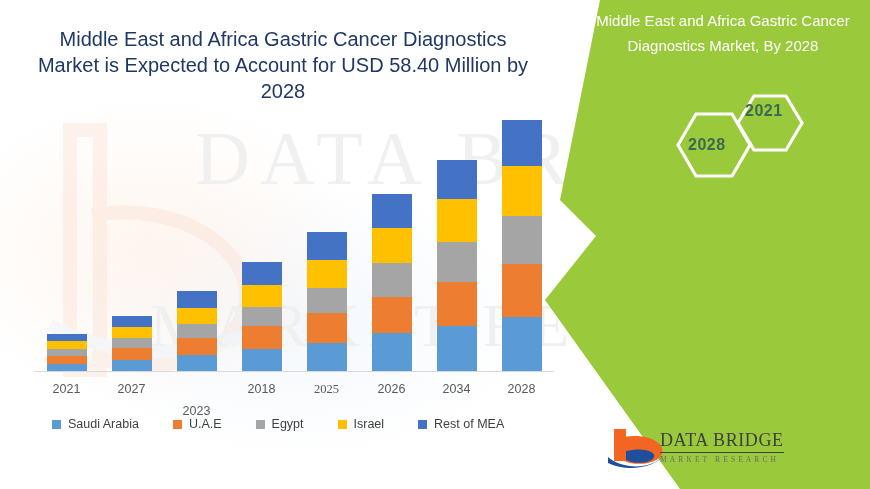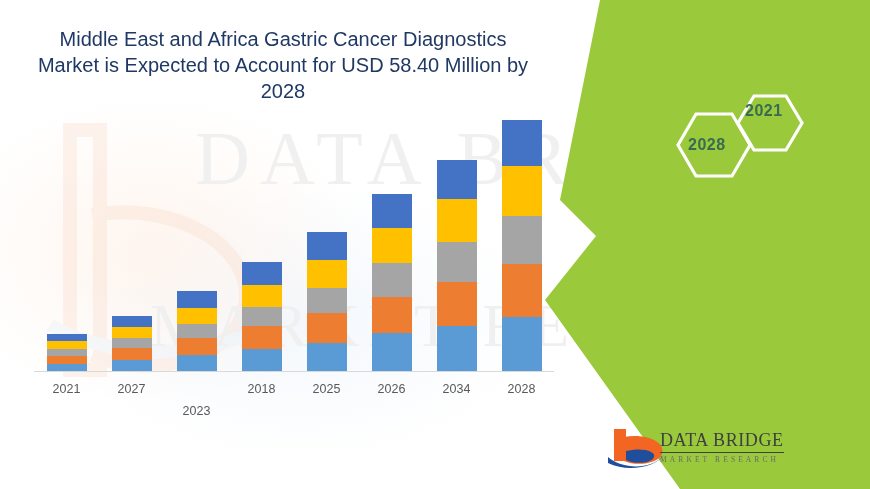--- a/index.html
+++ b/index.html
@@ -178,33 +178,56 @@
         <div class="seg" style="height: 50.0882px; background: rgb(255, 192, 0);"></div>
         <div class="seg" style="height: 46.2353px; background: rgb(68, 114, 196);"></div>
       </div>
     </div>
   <div class="axis-line"></div>
   <div class="xlabels" id="xlabels">
       <div class="xlabel" style="left: 2.5px;">2021</div>
       <div class="xlabel" style="left: 67.5px;">2027</div>
       <div class="xlabel" style="left: 132.5px; margin-top: 22px;">2023</div>
       <div class="xlabel" style="left: 197.5px;">2018</div>
-      <div class="xlabel" style="left: 262.5px;">2025</div>
+      <div class="xlabel" style="left: 262.5px; font-family: Liberation Serif, serif;">2025</div>
       <div class="xlabel" style="left: 327.5px;">2026</div>
       <div class="xlabel" style="left: 392.5px;">2034</div>
       <div class="xlabel" style="left: 457.5px;">2028</div>
     </div>
 
+  <div class="legend" id="legend">
+      <div class="legend-item">
+        <span class="legend-swatch" style="background: rgb(91, 155, 213);"></span>
+        <span class="legend-label">Saudi Arabia</span>
+      </div>
+      <div class="legend-item">
+        <span class="legend-swatch" style="background: rgb(237, 125, 49);"></span>
+        <span class="legend-label">U.A.E</span>
+      </div>
+      <div class="legend-item">
+        <span class="legend-swatch" style="background: rgb(165, 165, 165);"></span>
+        <span class="legend-label">Egypt</span>
+      </div>
+      <div class="legend-item">
+        <span class="legend-swatch" style="background: rgb(255, 192, 0);"></span>
+        <span class="legend-label">Israel</span>
+      </div>
+      <div class="legend-item">
+        <span class="legend-swatch" style="background: rgb(68, 114, 196);"></span>
+        <span class="legend-label">Rest of MEA</span>
+      </div>
+    </div>
 
   <div class="green-panel">
     <svg class="green-shape" viewBox="0 0 870 489" width="870" height="489" aria-hidden="true">
       <path id="greenPath" d="M600 0 L870 0 L870 489 L680 489 L545 300 L596 236 L560 200 Z" fill="#9ACA3C"></path>
     </svg>
   </div>
 
+  <div class="gp-title">Middle East and Africa Gastric Cancer Diagnostics Market, By 2028</div>
 
   <div class="hexwrap">
     <svg viewBox="0 0 170 110" width="170" height="110" aria-hidden="true">
       <polygon points="18,55 36,24 72,24 90,55 72,86 36,86" fill="none" stroke="#ffffff" stroke-width="3.2"></polygon>
       <polygon points="78,33 94,6 126,6 142,33 126,60 94,60" fill="none" stroke="#ffffff" stroke-width="3.2"></polygon>
     </svg>
     <div class="hex-label hex-2028-label">2028</div>
     <div class="hex-label hex-2021-label">2021</div>
   </div>
 

